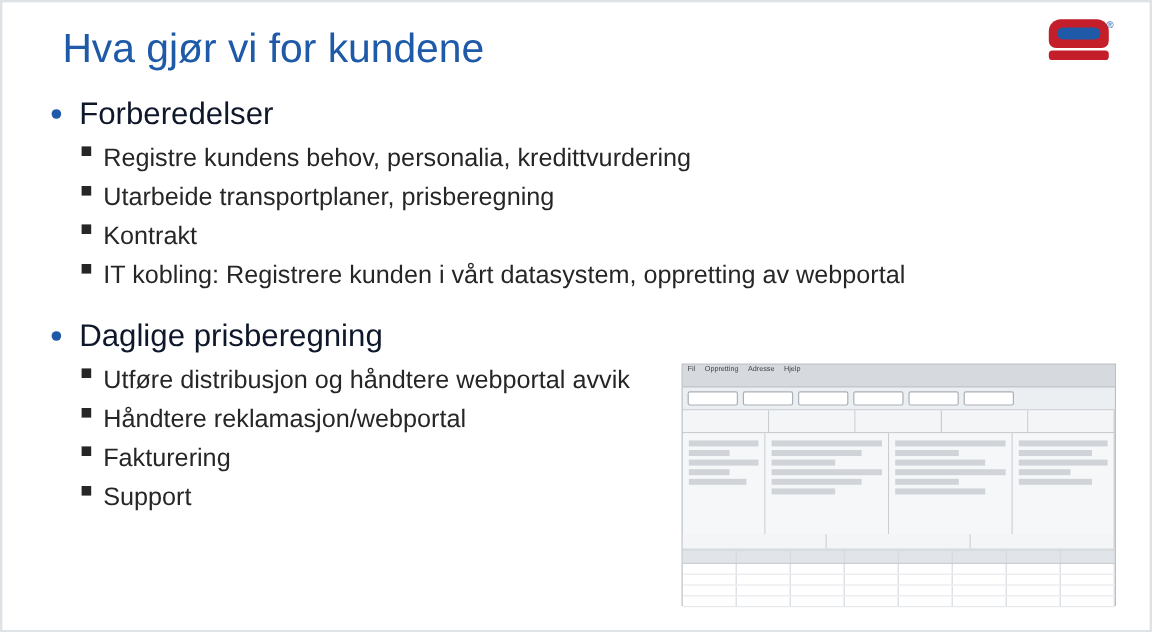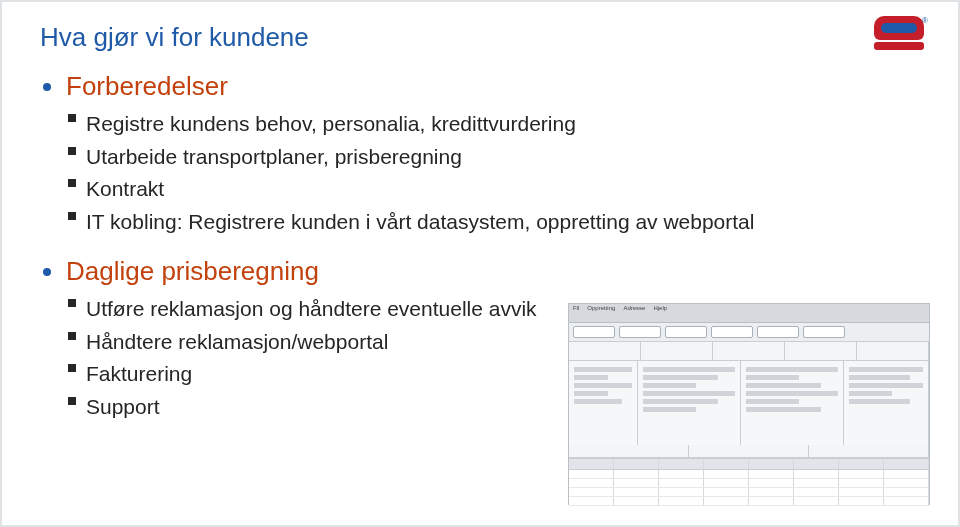--- a/index.html
+++ b/index.html
@@ -1,25 +1,25 @@
 <!DOCTYPE html>
 <html><head>
 <meta charset="utf-8">
 <style>
   html,body{margin:0;padding:0;width:960px;height:527px;font-family:Arial,Helvetica,sans-serif;background:#fff;color:#222;overflow:hidden}
   .slide{position:relative;width:960px;height:527px;box-sizing:border-box;padding:20px 38px 0 38px;border:2px solid #dfe3e6}
-  .title{color:#1e5aa8;font-size:26px;font-weight:400;margin:0 0 18px 0}
+  .title{color:#1e5aa8;font-size:34px;font-weight:400;margin:0 0 18px 12px}
   .logo{position:absolute;top:14px;right:30px;width:58px;height:40px;}
   .logo .badge{width:50px;height:24px;border-radius:10px 10px 6px 6px;background:#c41e2a;position:relative;margin:0 auto}
   .logo .badge:before{content:"";position:absolute;left:7px;top:7px;width:36px;height:10px;border-radius:5px;background:#1e5aa8}
   .logo .bar{margin-top:2px;width:50px;height:8px;border-radius:3px;background:#c41e2a;margin-left:auto;margin-right:auto}
   .logo .reg{position:absolute;top:0;right:0;font-size:8px;color:#1e5aa8}
   ul.top{list-style:disc;padding-left:26px;margin:0}
   ul.top>li{color:#1e5aa8;font-size:26px;margin-bottom:6px}
-  ul.top>li>.h{color:#c2410c}
+  ul.top>li>.h{color:#0f172a}
   ul.sub{list-style:none;padding:6px 0 12px 2px;margin:0}
   ul.sub li{color:#262626;font-size:21px;line-height:1.55;padding-left:18px;position:relative}
   ul.sub li:before{content:"";position:absolute;left:0;top:6px;width:8px;height:8px;background:#262626}
   .screenshot{position:absolute;right:28px;bottom:20px;width:360px;height:200px;background:#e9ecef;border:1px solid #b9bfc4;box-shadow:0 0 0 1px #d0d4d8 inset}
   .ss-toolbar{height:16px;background:#d6dade;border-bottom:1px solid #b9bfc4;display:flex;gap:8px;padding:1px 4px;font-size:6px;color:#444}
   .ss-toolbar span{white-space:nowrap}
   .ss-row{display:flex;height:18px;border-bottom:1px solid #c9ced3}
   .ss-cell{flex:1;border-right:1px solid #c9ced3;background:#f3f5f7}
   .ss-btnrow{display:flex;gap:4px;padding:3px 4px;background:#eceff2;border-bottom:1px solid #c9ced3}
   .ss-btn{height:10px;flex:0 0 40px;background:#fff;border:1px solid #a9b0b7;border-radius:2px}
@@ -52,21 +52,21 @@
       <ul class="sub">
         <li>Registre kundens behov, personalia, kredittvurdering</li>
         <li>Utarbeide transportplaner, prisberegning</li>
         <li>Kontrakt</li>
         <li>IT kobling: Registrere kunden i  vårt datasystem, oppretting av webportal</li>
       </ul>
     </li>
     <li>
       <span class="h">Daglige prisberegning</span>
       <ul class="sub">
-        <li>Utføre reklamasjon og håndtere eventuelle avvik</li>
+        <li>Utføre distribusjon og håndtere webportal avvik</li>
         <li>Håndtere reklamasjon/webportal</li>
         <li>Fakturering</li>
         <li>Support</li>
       </ul>
     </li>
   </ul>
 
   <div class="screenshot">
     <div class="ss-toolbar">
       <span>Fil</span>

